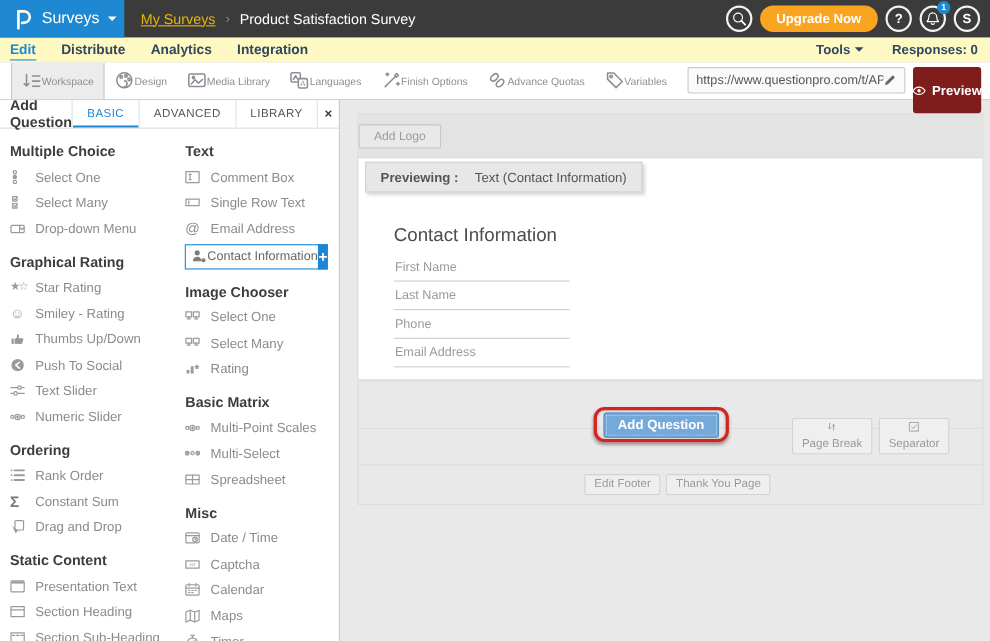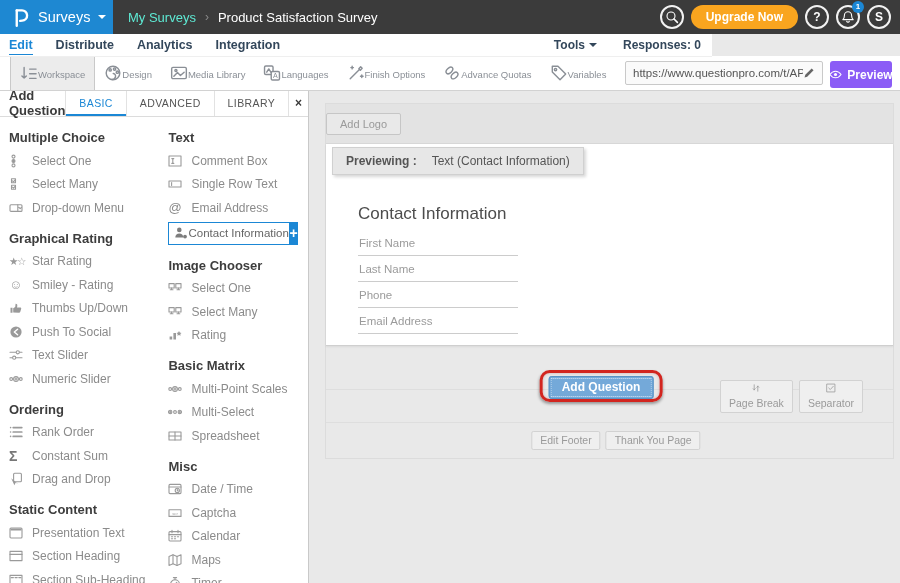--- a/index.html
+++ b/index.html
@@ -10,36 +10,36 @@
 
   
   .topbar{position:absolute;top:0;left:0;width:900px;height:34px;background:#3b3b3b;
           display:flex;align-items:center;z-index:30;}
   .logo-area{width:113px;height:34px;background:#1e88d2;display:flex;align-items:center;
              padding-left:13px;box-sizing:border-box;gap:8px;color:#fff;cursor:pointer;}
   .logo-area .brand{font-size:14.5px;color:#fff;}
   .caret{width:0;height:0;border-left:4px solid transparent;border-right:4px solid transparent;
          border-top:4px solid currentColor;display:inline-block;}
   .breadcrumb{margin-left:15px;display:flex;align-items:center;gap:9px;font-size:13px;}
-  .crumb-parent{color:#5eead4;cursor:pointer;}
+  .crumb-parent{color:#eab308;cursor:pointer;text-decoration:underline;}
   .crumb-sep{color:#8a8a8a;font-size:12px;}
   .crumb-current{color:#fff;}
   .top-actions{margin-left:auto;display:flex;align-items:center;gap:7px;padding-right:9px;}
   .circle-btn{width:24px;height:24px;border:2px solid #f2f2f2;border-radius:50%;box-sizing:border-box;
               display:flex;align-items:center;justify-content:center;color:#fff;cursor:pointer;
               font-size:12px;font-weight:700;}
   .circle-btn svg{width:14px;height:14px;}
   .upgrade-btn{background:#f9a51f;color:#fff;font-weight:700;font-size:12px;border-radius:13px;
                padding:5px 15px;cursor:pointer;}
   .bell-wrap{position:relative;}
   .badge{position:absolute;top:-4px;right:-4px;min-width:12px;height:12px;background:#1b87d5;
          border-radius:50%;color:#fff;font-size:8px;line-height:12px;text-align:center;font-weight:700;}
 
   
-  .navbar{position:absolute;top:34px;left:0;width:712px;height:22px;background:#ffffff;
+  .navbar{position:absolute;top:34px;left:0;width:900px;height:22px;background:#fef9c3;
           display:flex;align-items:center;border-bottom:1px solid #efefef;z-index:29;}
   #nav-items{display:flex;padding-left:9px;}
   .nav-item{color:#33475b;font-weight:700;font-size:12.5px;margin-right:23px;cursor:pointer;
             line-height:18px;}
   .nav-item.active{color:#1b87d5;border-bottom:1.5px solid #1b87d5;}
   .nav-right{margin-left:auto;display:flex;align-items:center;gap:26px;padding-right:11px;
              color:#33475b;font-weight:700;font-size:12px;}
   .tools-link{display:flex;align-items:center;gap:4px;cursor:pointer;}
 
   
@@ -50,21 +50,21 @@
            padding:2px 9px;min-width:46px;color:#8a8f96;cursor:pointer;box-sizing:border-box;}
   .tb-item.active{background:#ececec;border:1px solid #c9c9c9;border-bottom:none;}
   .tb-icon svg{width:18px;height:18px;}
   .tb-label{font-size:9.5px;margin-top:2px;color:#8a8f96;white-space:nowrap;}
   .url-box{position:absolute;left:625px;top:5px;width:198px;height:24px;box-sizing:border-box;
            border:1px solid #c9c9c9;background:#fafafa;border-radius:2px;display:flex;
            align-items:center;padding:0 7px;font-size:11.5px;color:#555;}
   .url-text{flex:1;overflow:hidden;white-space:nowrap;}
   .pencil{color:#666;cursor:pointer;}
   .pencil svg{width:12px;height:12px;}
-  .preview-btn{position:absolute;left:830px;top:5px;width:62px;height:27px;background:#8b5cf6;
+  .preview-btn{position:absolute;left:830px;top:5px;width:62px;height:42px;background:#7f1d1d;
                border-radius:3px;color:#fff;font-size:12px;font-weight:700;display:flex;
                align-items:center;justify-content:center;gap:5px;cursor:pointer;}
   .preview-btn svg{width:13px;height:13px;}
 
   
   .left-panel{position:absolute;top:90px;left:0;width:309px;height:493px;background:#fff;
               border-right:1px solid #c9c9c9;box-sizing:border-box;z-index:20;}
   .panel-header{height:26px;border-bottom:1px solid #dcdcdc;display:flex;align-items:stretch;}
   .panel-title{font-size:13px;font-weight:700;color:#3b3b3b;display:flex;align-items:center;
                padding-left:9px;flex:1;}

